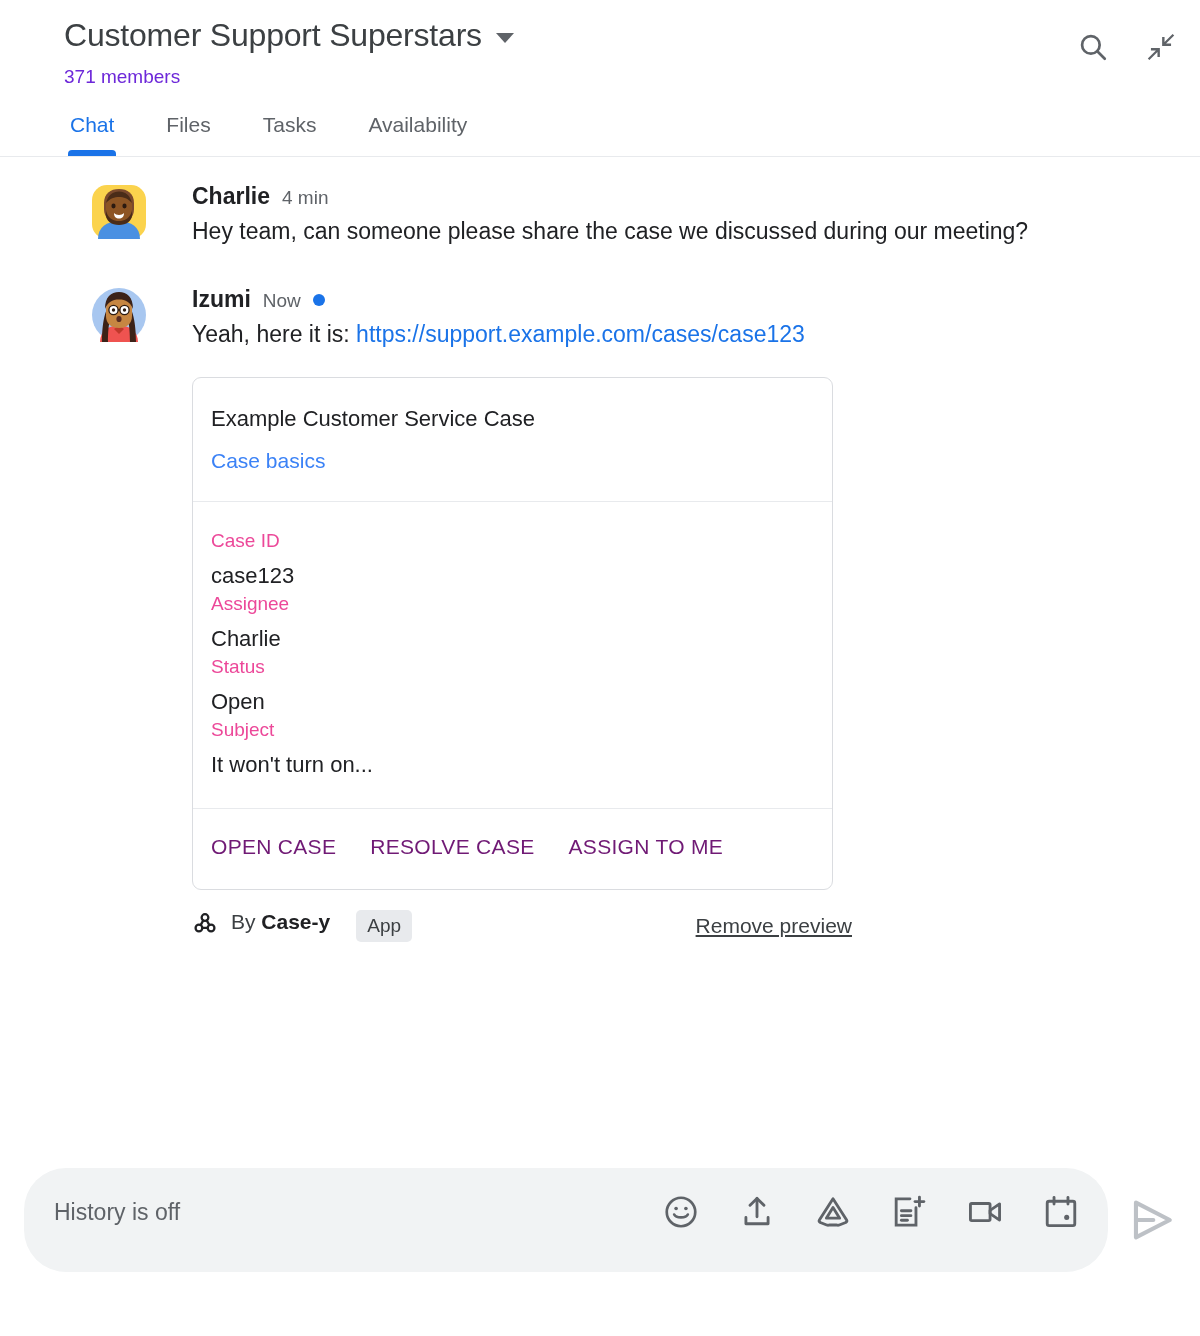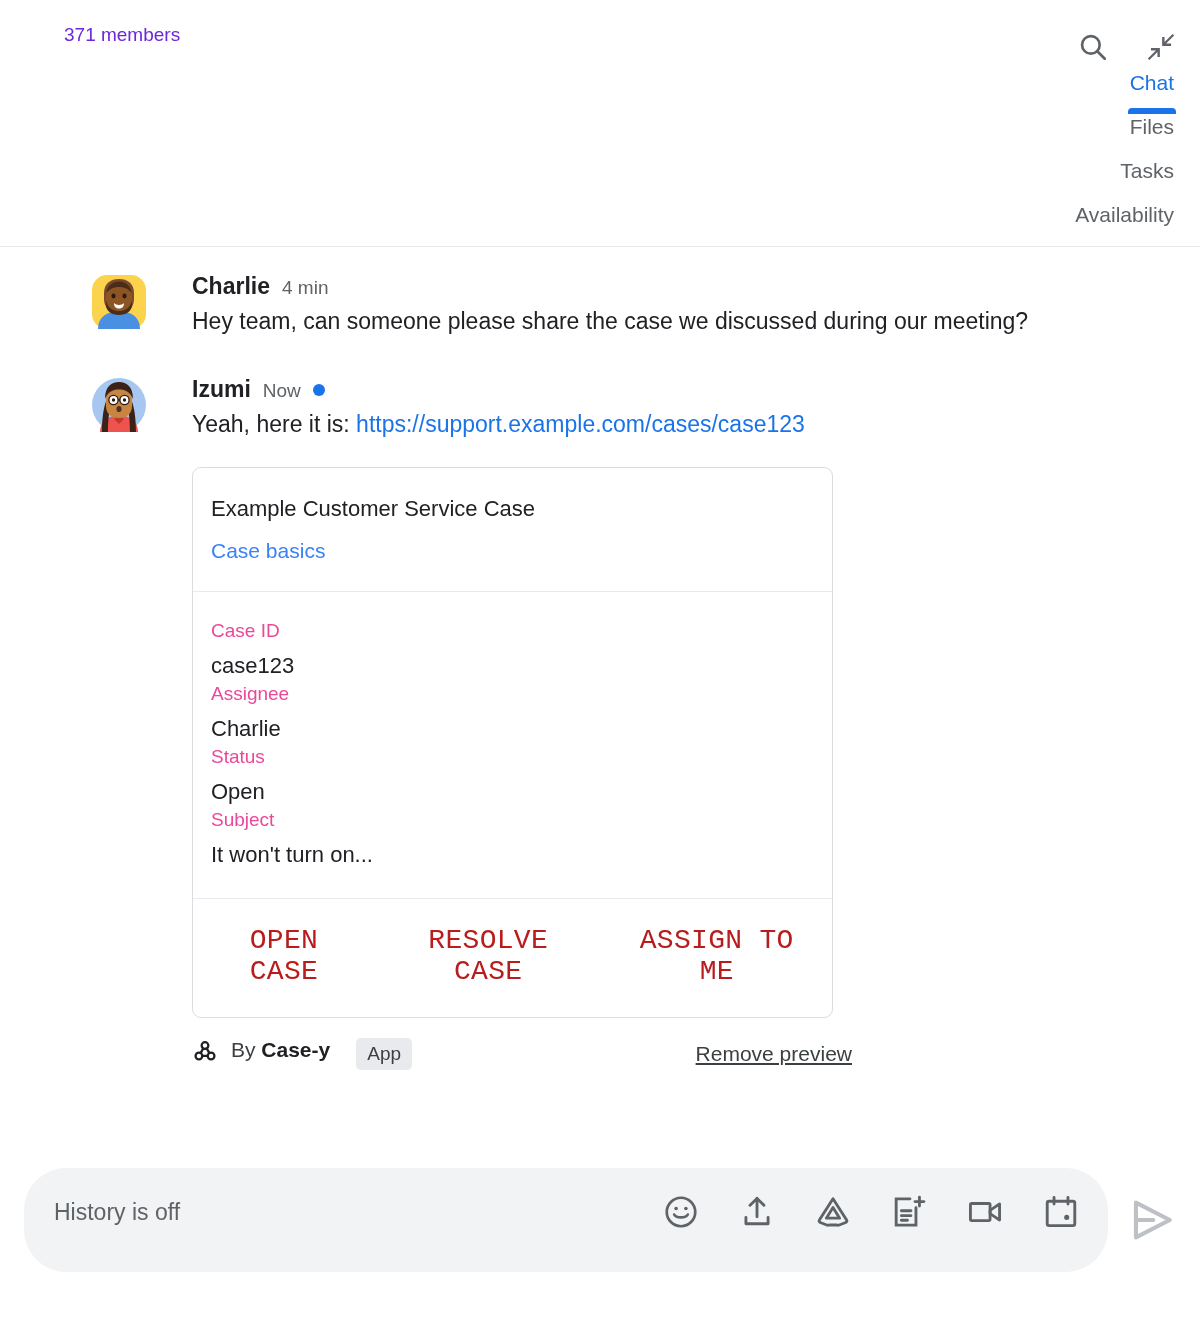--- a/index.html
+++ b/index.html
@@ -28,25 +28,24 @@
   .members { font-size: 19px; color: #6d28d9; margin-top: 8px; line-height: 26px; }
 
   .header-actions {
     position: absolute; top: 30px; right: 22px;
     display: flex; align-items: center; gap: 34px;
   }
   .hicon { width: 34px; height: 34px; cursor: pointer; display:block; }
 
   
   .tabs {
-    display: flex; align-items: flex-end; gap: 0;
-    padding: 22px 0 0 76px;
+    display: flex; align-items: flex-start; gap: 0;
+    padding: 22px 0 0 44px;
     border-bottom: 1px solid #e8eaed;
     position: relative;
-    flex-direction: column;
   }
   .tab {
     position: relative; font-size: 21px; color: #5f6368;
     padding: 0 26px 18px 26px; cursor: pointer; line-height: 26px;
     white-space: nowrap;
   }
   .tab.active { color: #1a73e8; }
   .tab.active::after {
     content: ""; position: absolute; left: 24px; right: 24px; bottom: 0;
     height: 6px; background: #1a73e8; border-radius: 4px 4px 0 0;
@@ -84,23 +83,23 @@
   .card-head { padding: 26px 18px 26px 18px; }
   .card-title { font-size: 22px; color: #202124; line-height: 30px; }
   .card-subtitle { font-size: 21px; color: #3b82f6; margin-top: 13px; line-height: 28px; }
   .card-div { height: 1px; background: #e8eaed; }
   .card-fields { padding: 26px 18px 28px 18px; }
   .field + .field { }
   .field-label { font-size: 19px; color: #ec4899; line-height: 26px; }
   .field-value { font-size: 22px; color: #202124; margin-top: 7px; line-height: 30px; }
   .card-actions { padding: 26px 18px 30px 18px; display: flex; gap: 34px; }
   .card-action {
-    font-size: 28px; font-weight: 500; color: #b91c1c;
+    font-size: 21px; font-weight: 500; color: #701a75;
     letter-spacing: 0.3px; cursor: pointer; background: none;
-    border: none; padding: 0; font-family: Liberation Mono, monospace;
+    border: none; padding: 0; font-family: Liberation Sans, sans-serif;
   }
 
   
   .attrib {
     margin-top: 20px; width: 660px;
     display: flex; align-items: center;
   }
   .attrib-left { display: flex; align-items: flex-start; gap: 13px; }
   .webhook-icon { width: 26px; height: 26px; display:block; }
   .attrib-text { font-size: 21px; color: #3c4043; }
@@ -127,20 +126,24 @@
   }
   .composer-placeholder { font-size: 23px; color: #5f6368; flex: 1; }
   .composer-icons { display: flex; align-items: center; gap: 38px; }
   .cicon { width: 38px; height: 38px; cursor: pointer; display:block; }
   .send-btn { width: 52px; height: 52px; margin-left: 8px; cursor: pointer; display:block; }
 </style>
 </head>
 <body>
 
 <div class="header">
+  <div class="title-row">
+    <div class="space-title">Customer Support Superstars</div>
+    <div class="caret-down"></div>
+  </div>
   <div class="members">371 members</div>
 
   <div class="header-actions">
     <svg class="hicon" viewBox="0 0 24 24" fill="none" stroke="#5f6368" stroke-width="1.9">
       <circle cx="10.5" cy="10.5" r="6.2"></circle>
       <line x1="15.2" y1="15.2" x2="20.3" y2="20.3" stroke-linecap="round"></line>
     </svg>
     <svg class="hicon" viewBox="0 0 24 24" fill="#5f6368">
       <path d="M21.3 3.9 L15.6 9.6 L19.1 9.6 L19.1 11.3 L12.8 11.3 L12.8 5.0 L14.5 5.0 L14.5 8.5 L20.2 2.8 Z"></path>
       <path d="M2.7 20.1 L8.4 14.4 L4.9 14.4 L4.9 12.7 L11.2 12.7 L11.2 19.0 L9.5 19.0 L9.5 15.5 L3.8 21.2 Z"></path>

